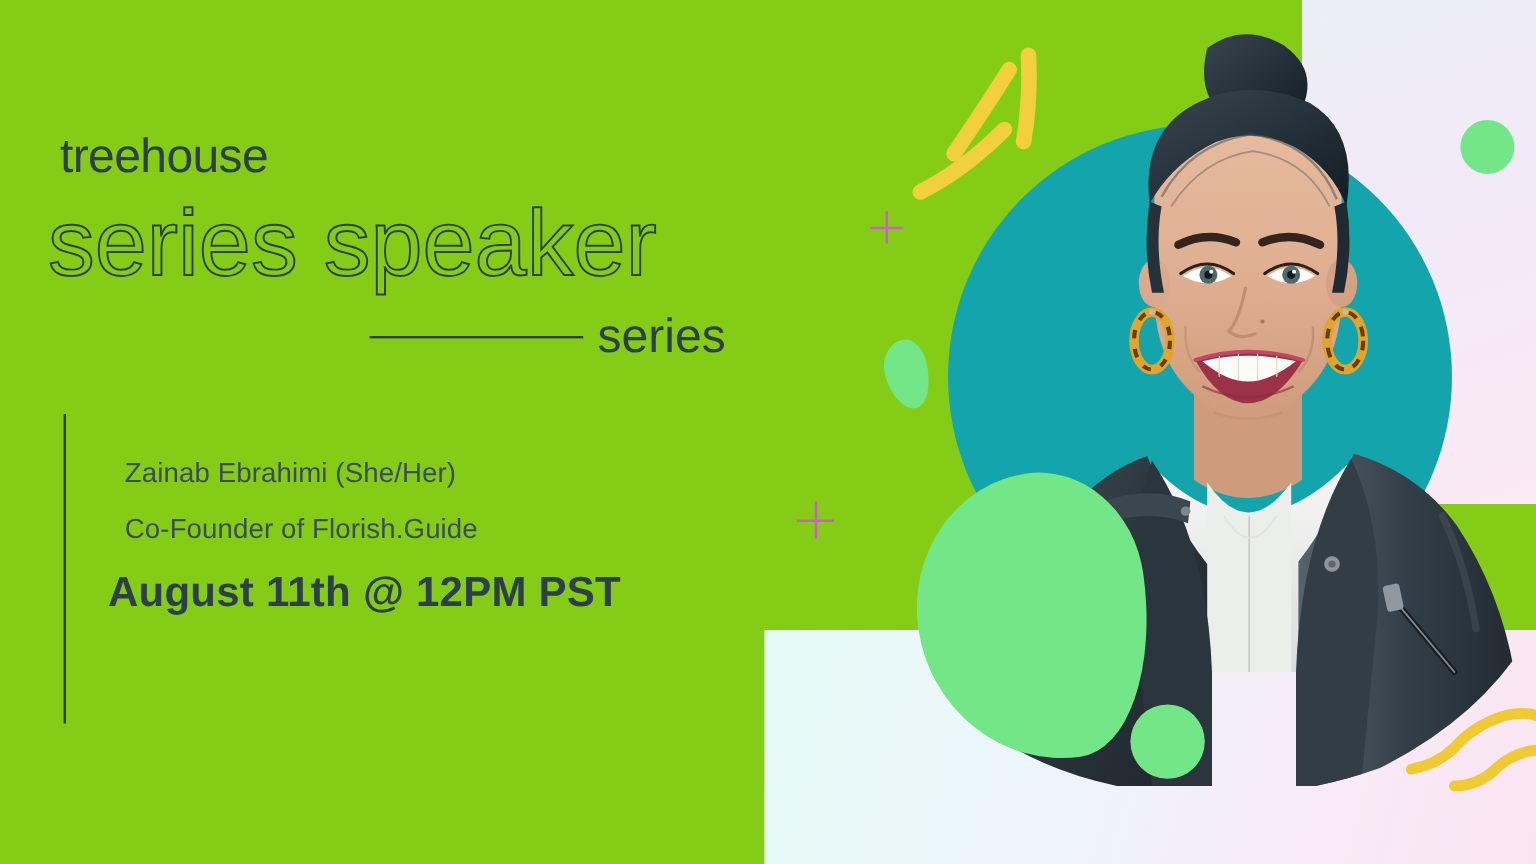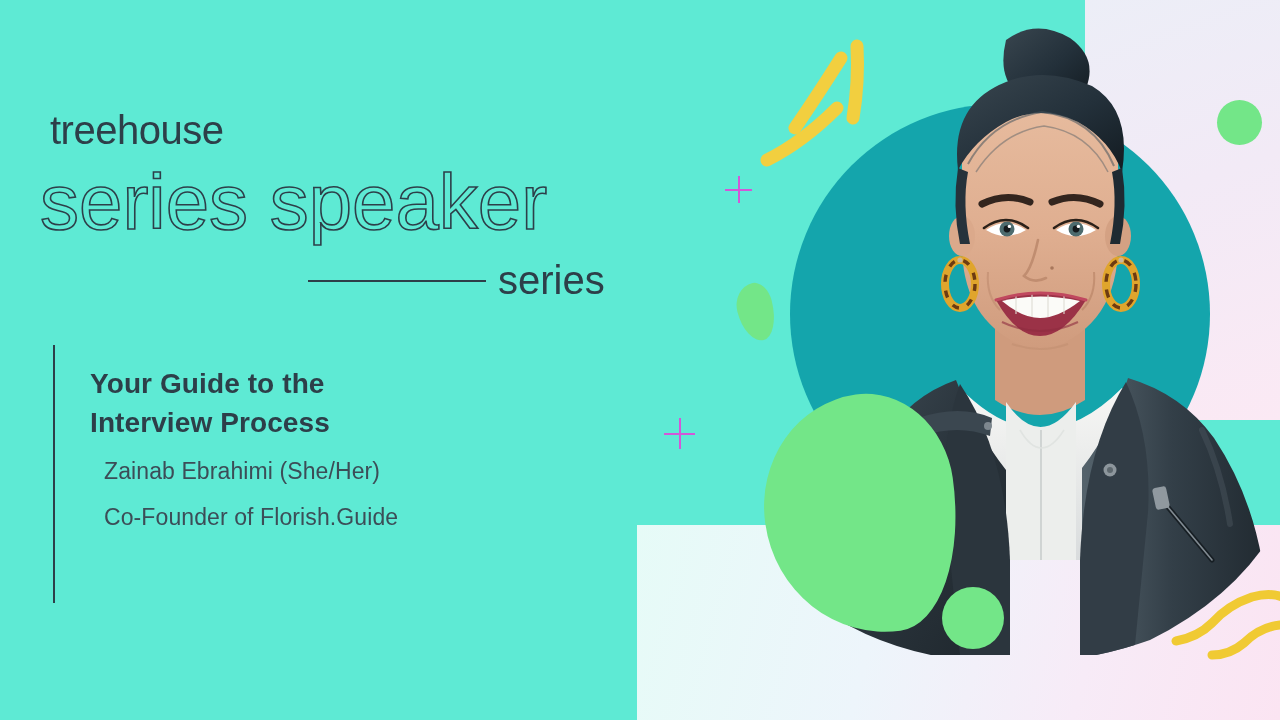--- a/index.html
+++ b/index.html
@@ -10,21 +10,21 @@
   }
   body {
     font-family: "Liberation Sans", "DejaVu Sans", sans-serif;
   }
 
   #stage {
     position: relative;
     width: 1280px;
     height: 720px;
     overflow: hidden;
-    background: #5eead4;
+    background: #84cc16;
   }
 
   
   .panel-topright {
     position: absolute;
     left: 1085px;
     top: 0;
     width: 195px;
     height: 420px;
     background: linear-gradient(160deg, #eceef7 0%, #f2eaf6 45%, #fbe9f4 100%);
@@ -366,22 +366,19 @@
     <div class="headline-outline">series speaker</div>
 
     <div class="series-row">
       <div class="series-rule"></div>
       <div class="series-word">series</div>
     </div>
 
     <div class="accent-bar"></div>
 
     <div class="detail-block">
-      <h1 class="talk-title">
-        <span class="line">Your Guide to the</span>
-        <span class="line">Interview Process</span>
-      </h1>
       <p class="speaker-name">Zainab Ebrahimi (She/Her)</p>
       <p class="speaker-role">Co-Founder of Florish.Guide</p>
+      <p class="event-when">August 11th @ 12PM PST</p>
     </div>
 
   </div>
 </div>
 
 </body></html>

